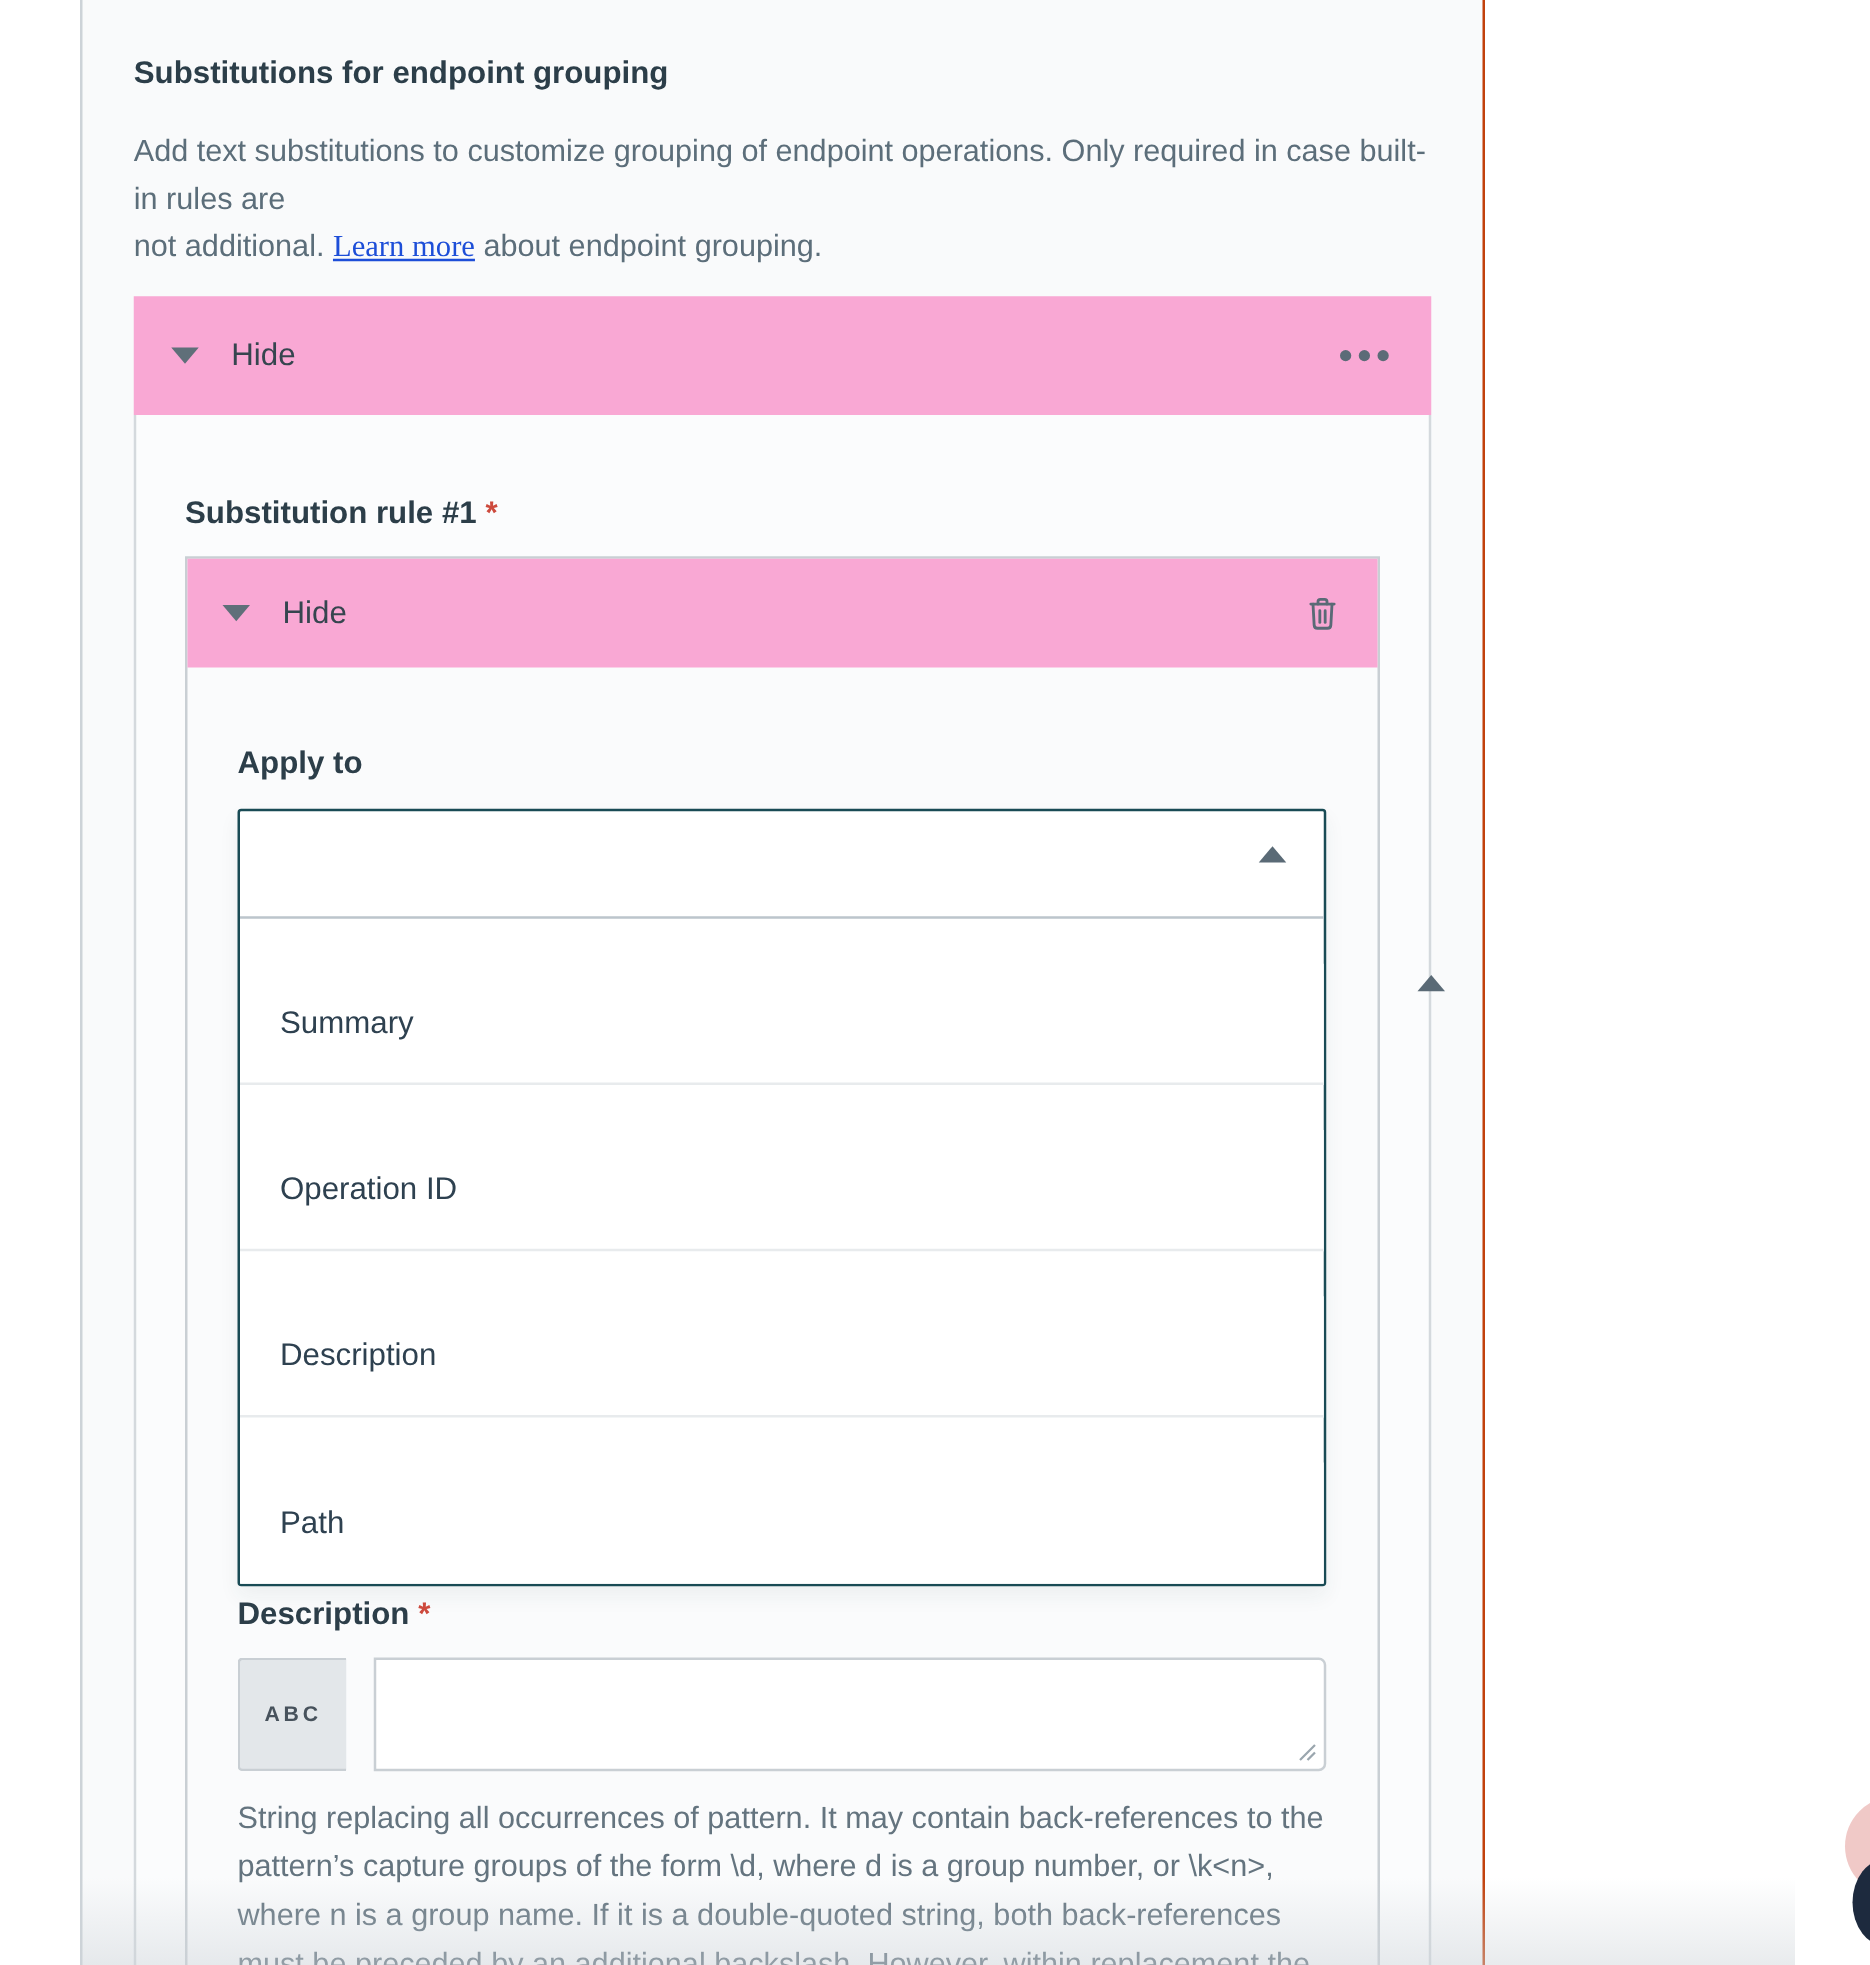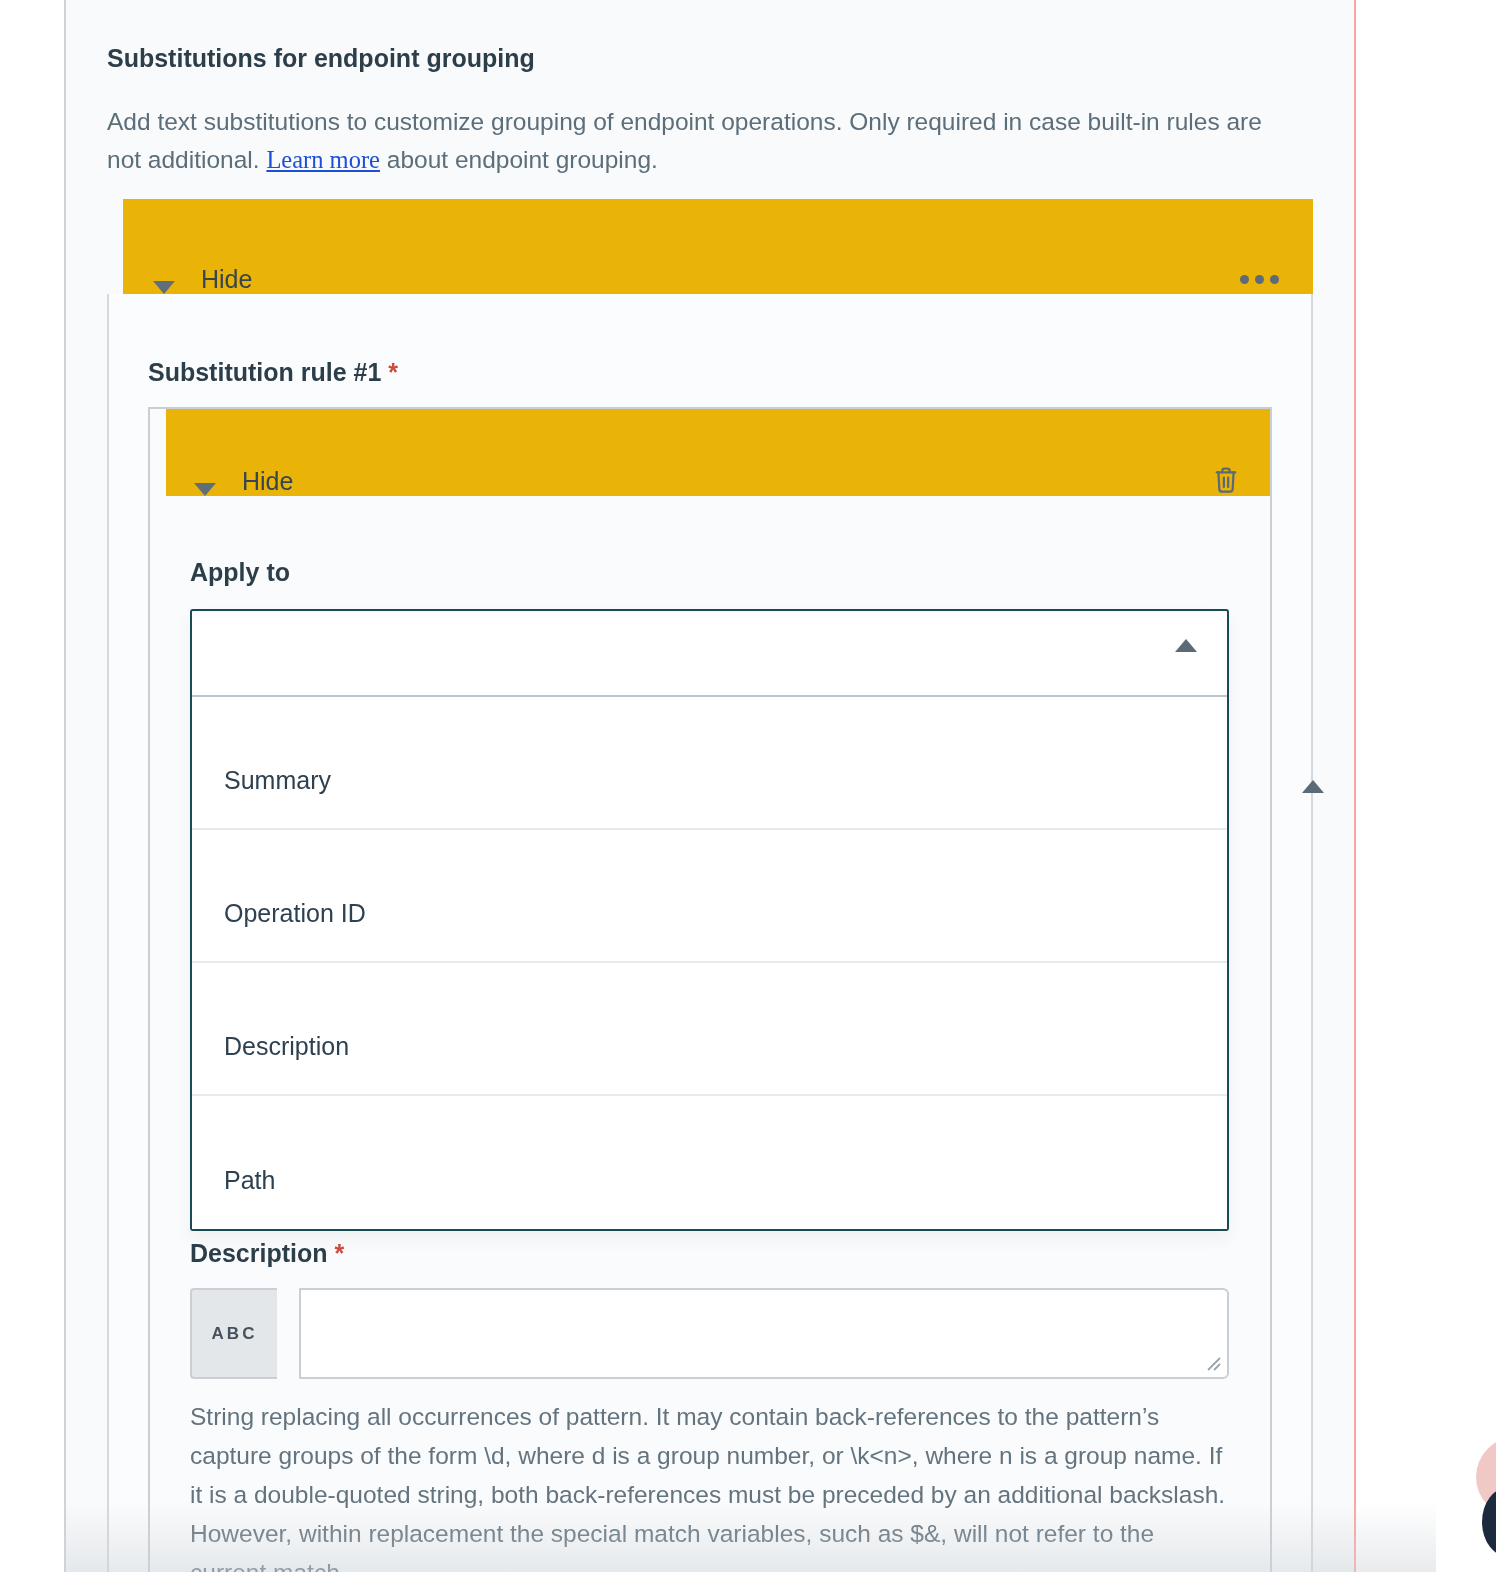--- a/index.html
+++ b/index.html
@@ -7,24 +7,24 @@
   body {
     font-family: "Liberation Sans", sans-serif;
     background: #ffffff;
     position: relative;
     overflow: hidden;
     color: #2c3e49;
   }
   .content-col {
     position: absolute;
     left: 64px; top: 0;
-    width: 1292px; height: 1572px;
+    width: 1124px; height: 1572px;
     background: #f9fafb;
     border-left: 2px solid #cdd3d8;
-    border-right: 2px solid #fca5a5;
+    border-right: 2px solid #c2410c;
     padding: 44px 41px 0 41px;
     overflow: hidden;
   }
   .section-title {
     font-size: 25px;
     font-weight: 700;
     color: #2c3e49;
     margin-bottom: 30px;
   }
   .section-desc {
@@ -34,26 +34,25 @@
     margin-bottom: 20px;
   }
   .link {
     color: #1d4ed8;
     text-decoration: underline;
     cursor: pointer;
     font-family: Liberation Serif, serif;
   }
   
   .panel-header {
-    background: #eab308;
-    display: flex;
-    align-items: flex-end;
+    background: #f9a8d4;
+    display: flex;
+    align-items: center;
     padding: 0 30px;
     cursor: pointer;
-    margin-left: 16px;
   }
   .outer-header { height: 95px; }
   .inner-header { height: 87px; padding: 0 28px; }
   .caret-down {
     width: 0; height: 0;
     border-left: 11px solid transparent;
     border-right: 11px solid transparent;
     border-top: 13px solid #5f6f79;
   }
   .hide-label {

